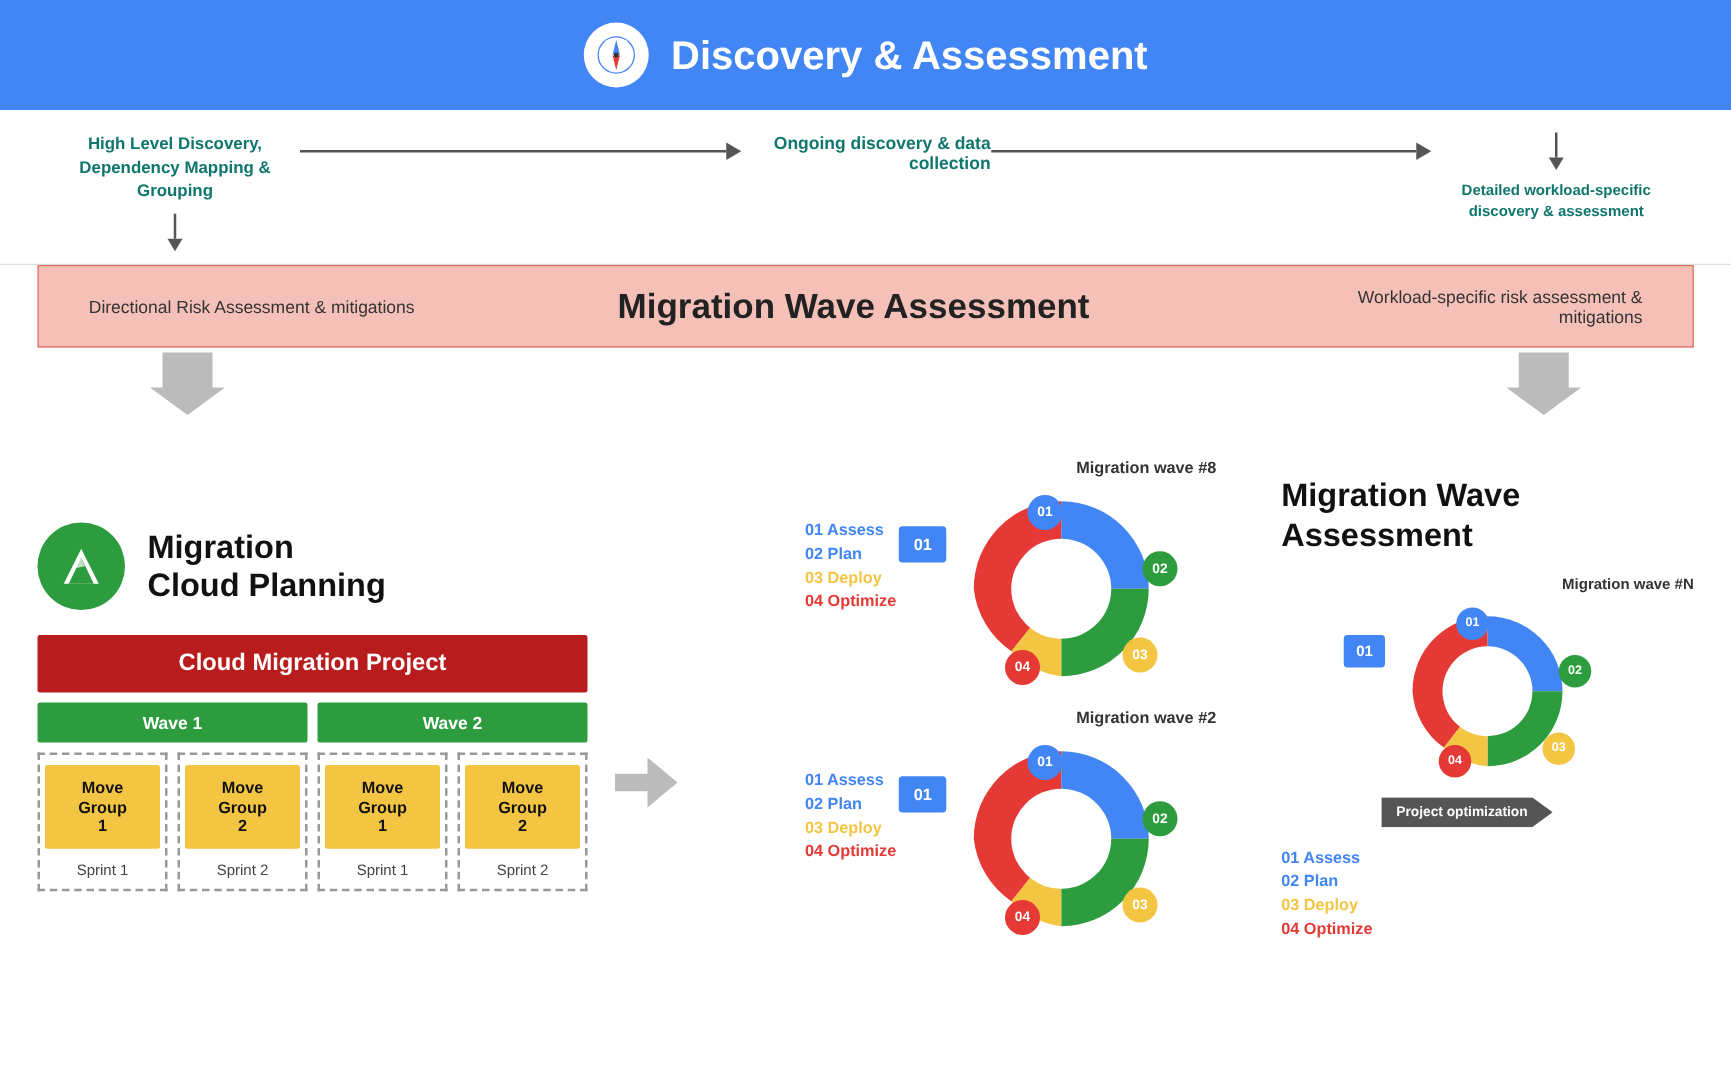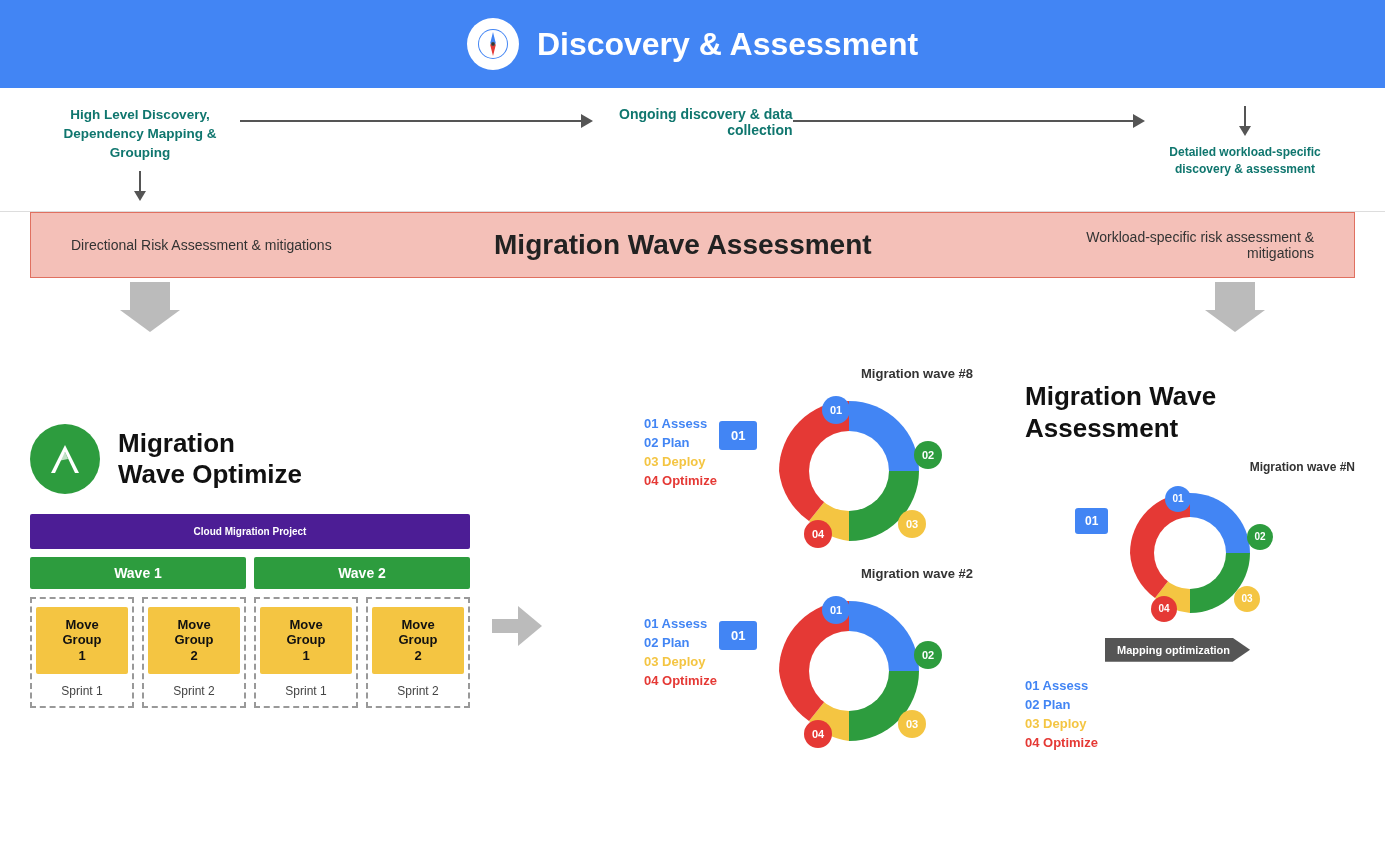--- a/index.html
+++ b/index.html
@@ -152,25 +152,25 @@
       display: flex; align-items: center; justify-content: center;
     }
     .planning-title {
       font-size: 26px;
       font-weight: 800;
       color: #111;
       line-height: 1.2;
     }
 
     .cloud-project-bar {
-      background: #4c1d95;
+      background: #b91c1c;
       color: #fff;
       text-align: center;
       padding: 12px;
-      font-size: 10px;
+      font-size: 19px;
       font-weight: 600;
       margin-bottom: 8px;
       border-radius: 2px;
     }
 
     .waves-row {
       display: flex;
       gap: 8px;
       margin-bottom: 8px;
     }
@@ -376,21 +376,21 @@
     <div class="planning-header">
       <div class="planning-icon">
         <svg width="44" height="44" viewBox="0 0 44 44">
           <polygon points="22,8 36,36 8,36" fill="white"></polygon>
           <polygon points="22,15 32,36 12,36" fill="#2d9c3e"></polygon>
           <polygon points="15,24 22,15 25,22" fill="white" opacity="0.7"></polygon>
         </svg>
       </div>
       <div class="planning-title">
         <div>Migration</div>
-        <div>Wave Optimize</div>
+        <div>Cloud Planning</div>
       </div>
     </div>
 
     <div class="cloud-project-bar">Cloud Migration Project</div>
 
     <div class="waves-row">
       <div class="wave-box">Wave 1</div>
       <div class="wave-box">Wave 2</div>
     </div>
 
@@ -504,21 +504,21 @@
           <path d="M75,75 L40,120 A60,60 0 0,1 15,75 A60,60 0 0,1 75,15 Z" fill="#E53935"></path>
           <circle cx="75" cy="75" r="36" fill="white"></circle>
         </svg>
         <div style="position:absolute; top:8px; left:50px; background:#4285F4; color:white; border-radius:50%; width:26px;height:26px; display:flex; align-items:center; justify-content:center; font-size:10px; font-weight:700;">01</div>
         <div style="position:absolute; top:46px; right:-8px; background:#2d9c3e; color:white; border-radius:50%; width:26px;height:26px; display:flex; align-items:center; justify-content:center; font-size:10px; font-weight:700;">02</div>
         <div style="position:absolute; bottom:16px; right:5px; background:#F4C542; color:white; border-radius:50%; width:26px;height:26px; display:flex; align-items:center; justify-content:center; font-size:10px; font-weight:700;">03</div>
         <div style="position:absolute; bottom:6px; left:36px; background:#E53935; color:white; border-radius:50%; width:26px;height:26px; display:flex; align-items:center; justify-content:center; font-size:10px; font-weight:700;">04</div>
       </div>
 
       <div style="display:flex; align-items:center; margin-top:10px; margin-left:80px;">
-        <div style="background:#555; color:white; font-size:11px; font-weight:700; padding:6px 20px 6px 12px; position:relative; clip-path:polygon(0 0, 88% 0, 100% 50%, 88% 100%, 0 100%);">Mapping optimization</div>
+        <div style="background:#555; color:white; font-size:11px; font-weight:700; padding:6px 20px 6px 12px; position:relative; clip-path:polygon(0 0, 88% 0, 100% 50%, 88% 100%, 0 100%);">Project optimization</div>
       </div>
 
       <div class="legend-col" style="padding-top:16px;">
         <div class="legend-item" style="color:#4285F4;">01 Assess</div>
         <div class="legend-item" style="color:#4285F4;">02 Plan</div>
         <div class="legend-item" style="color:#F4C542;">03 Deploy</div>
         <div class="legend-item" style="color:#E53935;">04 Optimize</div>
       </div>
     </div>
   </div>

